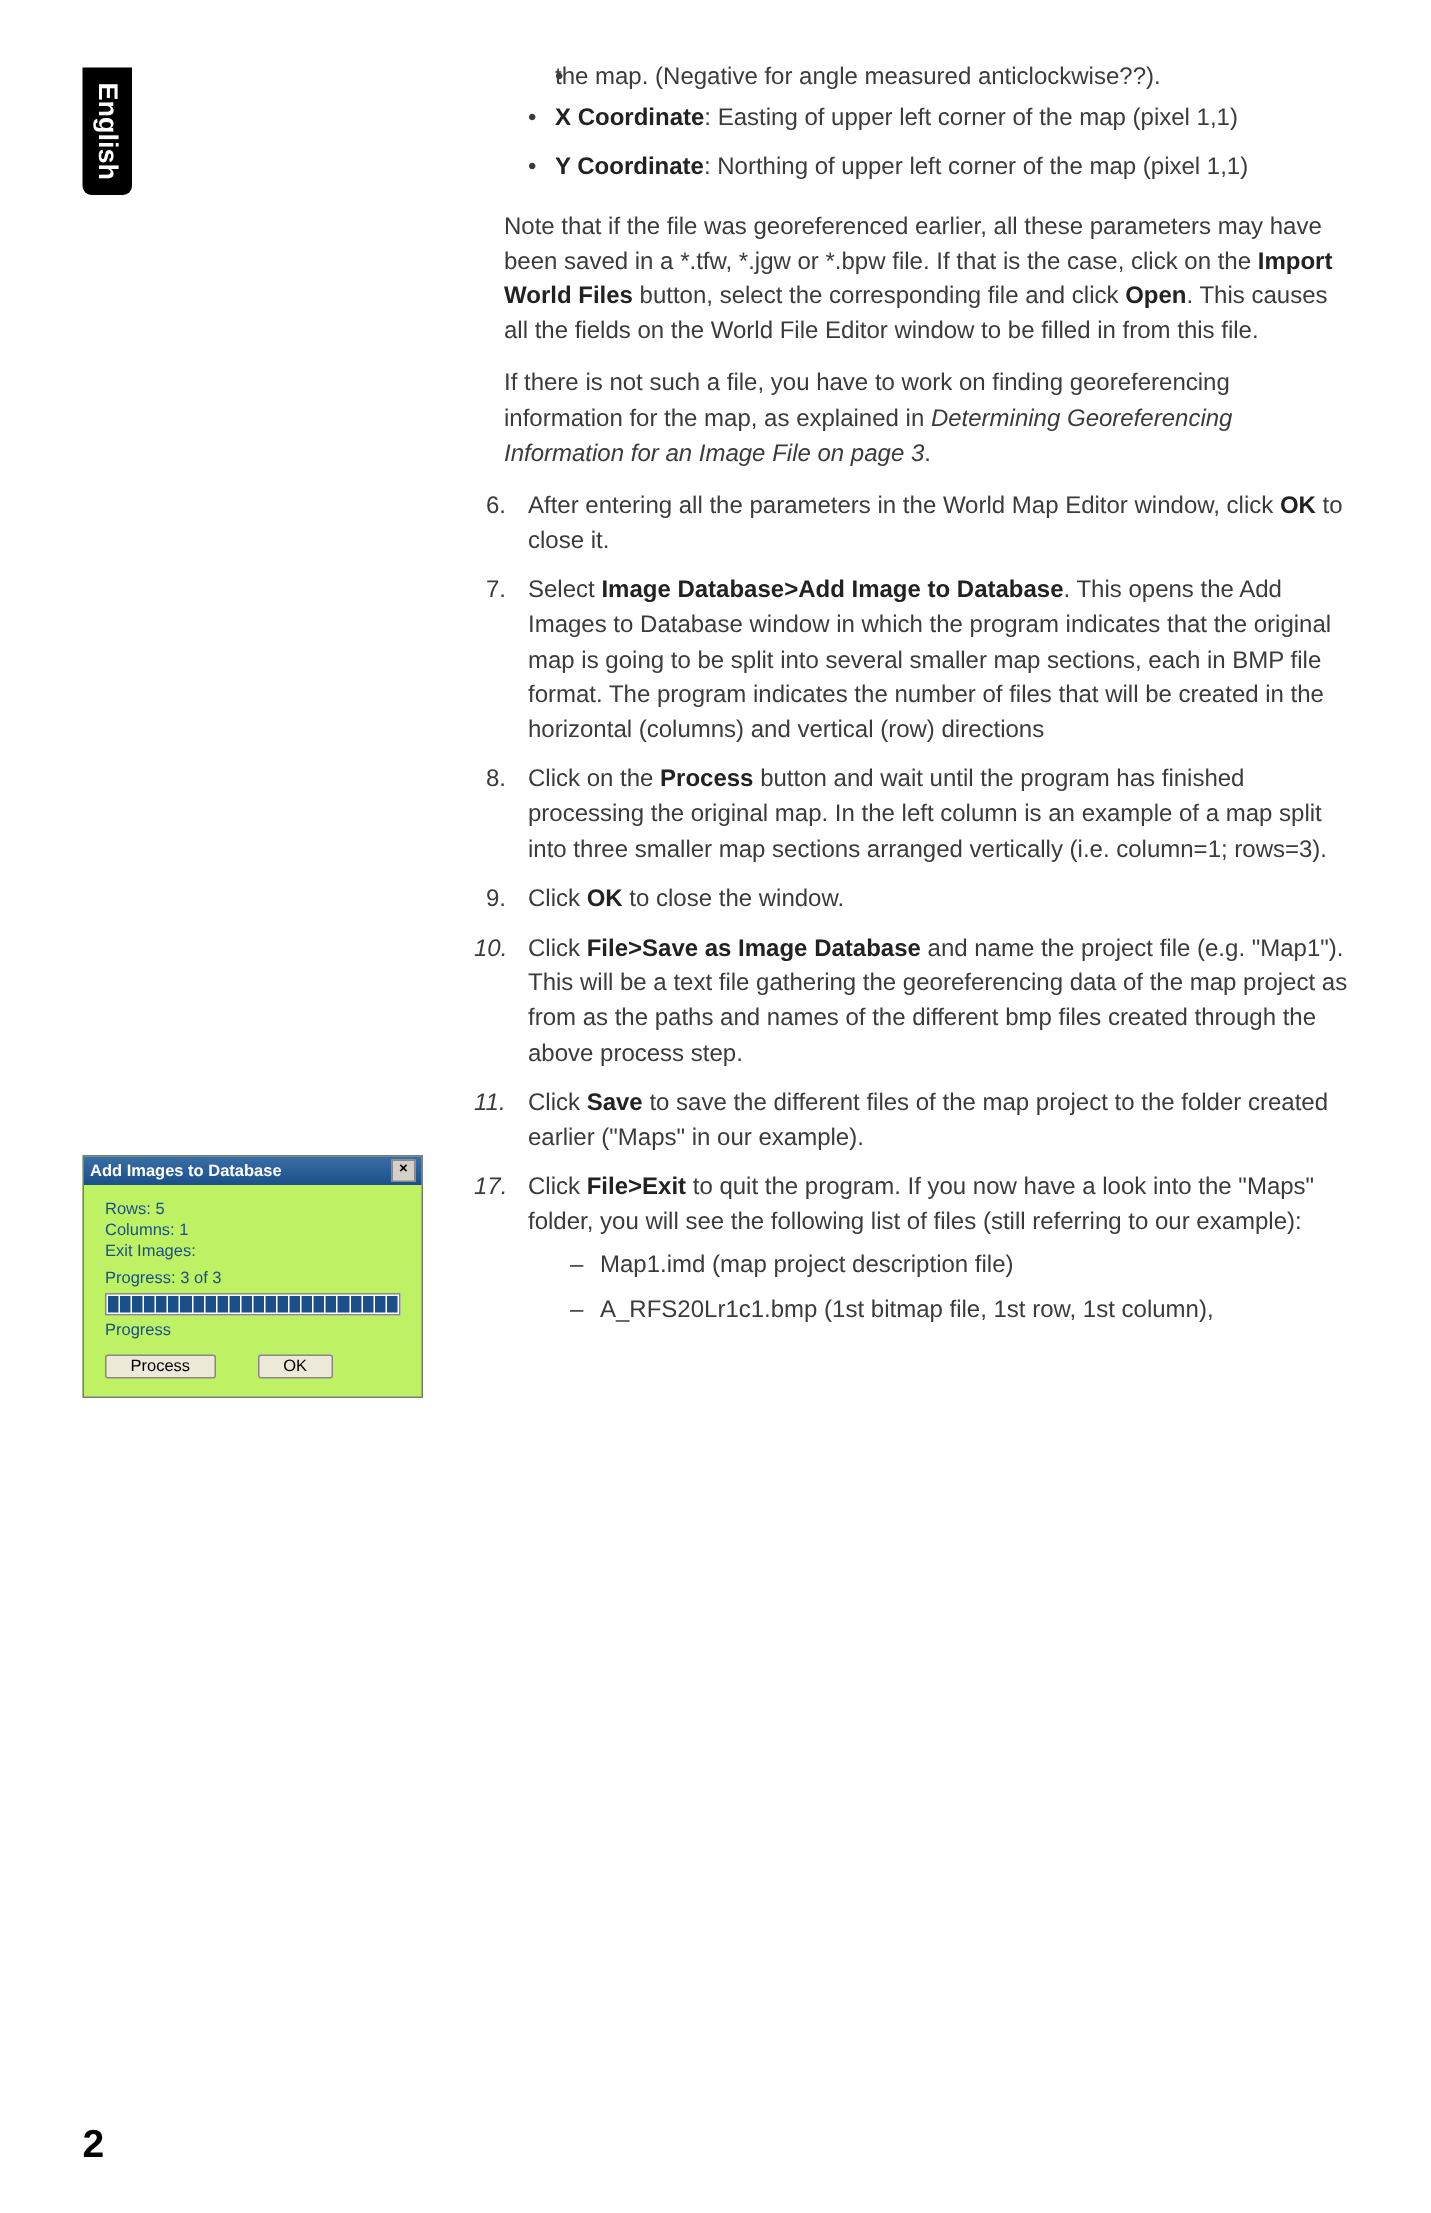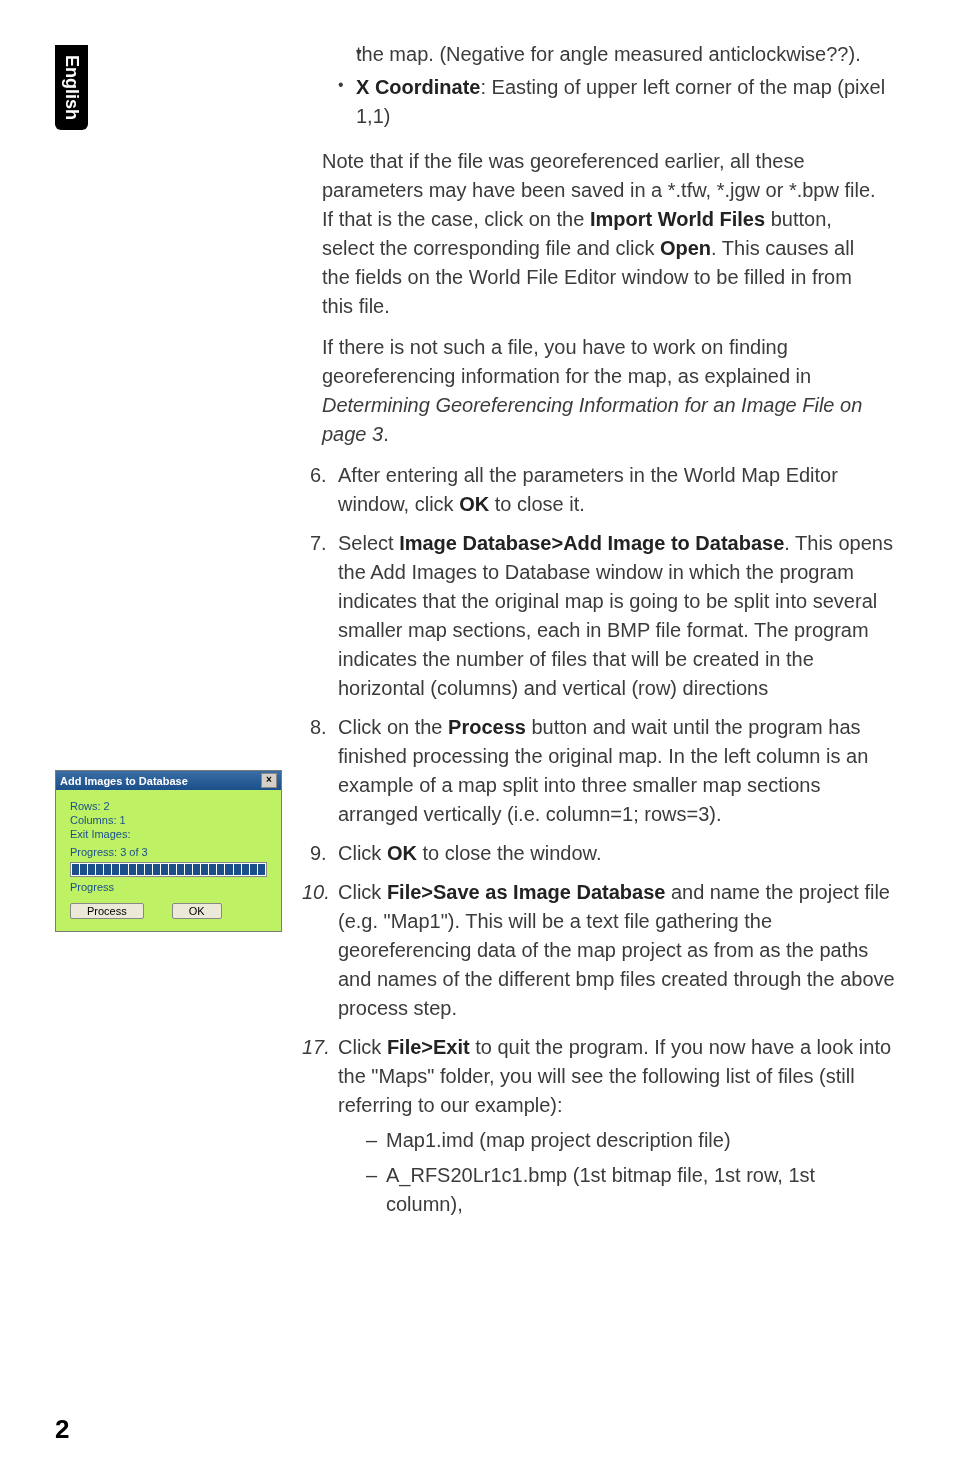--- a/index.html
+++ b/index.html
@@ -20,24 +20,24 @@
     color: #fff;
     writing-mode: vertical-rl;
     text-orientation: mixed;
     padding: 10px 6px;
     font-weight: bold;
     font-size: 18px;
     border-radius: 0 0 6px 6px;
   }
   .content {
     position: absolute;
-    left: 310px;
+    left: 324px;
     top: 40px;
     width: 585px;
-    font-size: 20px;
+    font-size: 16px;
     line-height: 1.45;
     color: #3b3b3b;
   }
   .content p { margin: 12px; }
   .bullets { list-style: none; padding: 0; margin: 0 0 16px 28px; }
   .bullets li { position: relative; padding-left: 18px; margin-bottom: 10px; }
   .bullets li::before {
     content: "•";
     position: absolute;
     left: 0;
@@ -144,20 +144,23 @@
 
   <ul class="bullets">
     <li style="padding-left:0; margin-left:18px;">
       <span>the map. (Negative for angle measured anticlockwise??).</span>
     </li>
   </ul>
   <ul class="bullets" style="margin-top:-12px;">
     <li>
       <span class="bold">X Coordinate</span><span>: Easting of upper left corner of the map (pixel 1,1)</span>
     </li>
+    <li>
+      <span class="bold">Y Coordinate</span><span>: Northing of upper left corner of the map (pixel 1,1)</span>
+    </li>
   </ul>
 
   <p class="indent-block">
     <span>Note that if the file was georeferenced earlier, all these parameters may have been saved in a *.tfw, *.jgw or *.bpw file. If that is the case, click on the </span><span class="bold">Import World Files</span><span> button, select the corresponding file and click </span><span class="bold">Open</span><span>. This causes all the fields on the World File Editor window to be filled in from this file.</span>
   </p>
 
   <p class="indent-block">
     <span>If there is not such a file, you have to work on finding georeferencing information for the map, as explained in </span><span class="ital">Determining Georeferencing Information for an Image File on page 3</span><span>.</span>
   </p>
 
@@ -174,40 +177,44 @@
       <span class="num">8.</span>
       <span>Click on the </span><span class="bold">Process</span><span> button and wait until the program has finished processing the original map. In the left column is an example of a map split into three smaller map sections arranged vertically (i.e. column=1; rows=3).</span>
     </li>
     <li>
       <span class="num">9.</span>
       <span>Click </span><span class="bold">OK</span><span> to close the window.</span>
     </li>
     <li>
       <span class="numw">10.</span>
       <span>Click </span><span class="bold">File&gt;Save as Image Database</span><span> and name the project file (e.g. "Map1"). This will be a text file gathering the georeferencing data of the map project as from as the paths and names of the different bmp files created through the above process step.</span>
+    </li>
+    <li>
+      <span class="numw">11.</span>
+      <span>Click </span><span class="bold">Save</span><span> to save the different files of the map project to the folder created earlier ("Maps" in our example).</span>
     </li>
     <li>
       <span class="numw">17.</span>
       <span>Click </span><span class="bold">File&gt;Exit</span><span> to quit the program. If you now have a look into the "Maps" folder, you will see the following list of files (still referring to our example):</span>
       <ul class="dashes">
         <li>Map1.imd (map project description file)</li>
         <li>A_RFS20Lr1c1.bmp (1st bitmap file, 1st row, 1st column),</li>
       </ul>
     </li>
   </ol>
 
 </div>
 
 <div class="dialog">
   <div class="titlebar">
     <span>Add Images to Database</span>
     <span class="closebox">×</span>
   </div>
   <div class="body">
-    <div class="row">Rows: 2</div>
+    <div class="row">Rows: 5</div>
     <div class="row">Columns: 1</div>
     <div class="row">Exit Images:</div>
     <div class="row" style="margin-top:6px;">Progress: 3 of 3</div>
     <div class="progbar">
       <div class="seg"></div>
         <div class="seg"></div>
         <div class="seg"></div>
         <div class="seg"></div>
         <div class="seg"></div>
       <div class="seg"></div>

